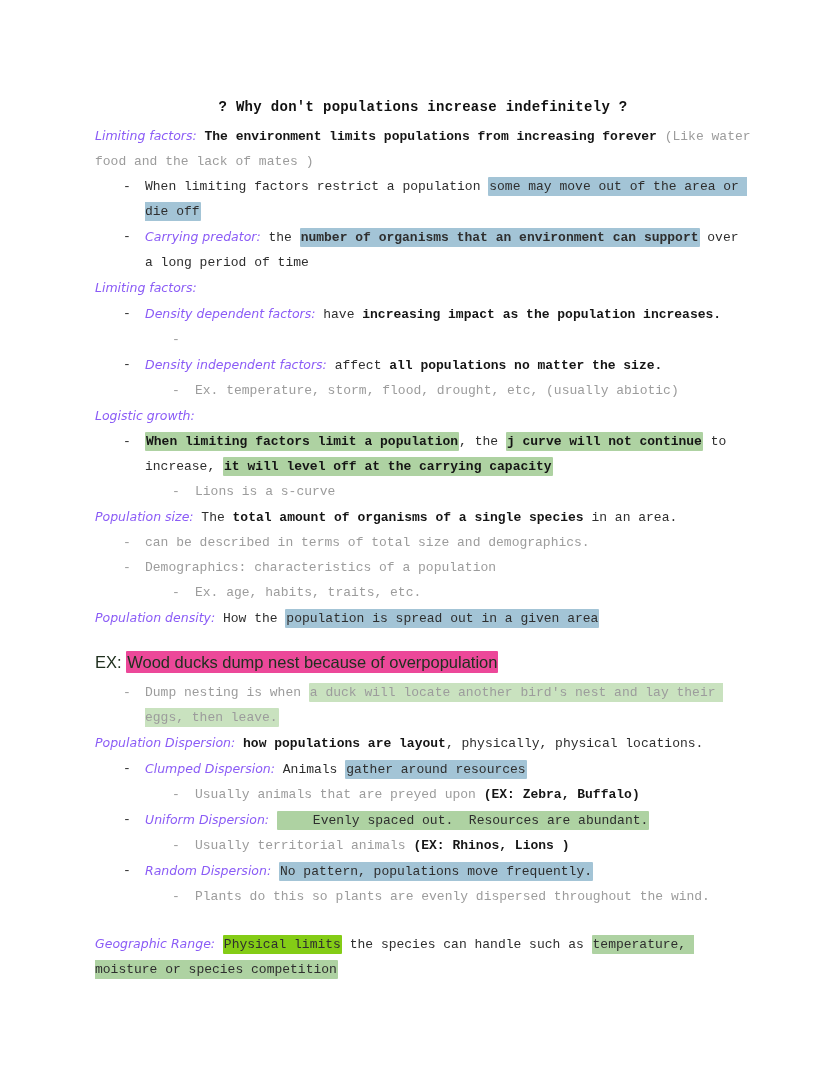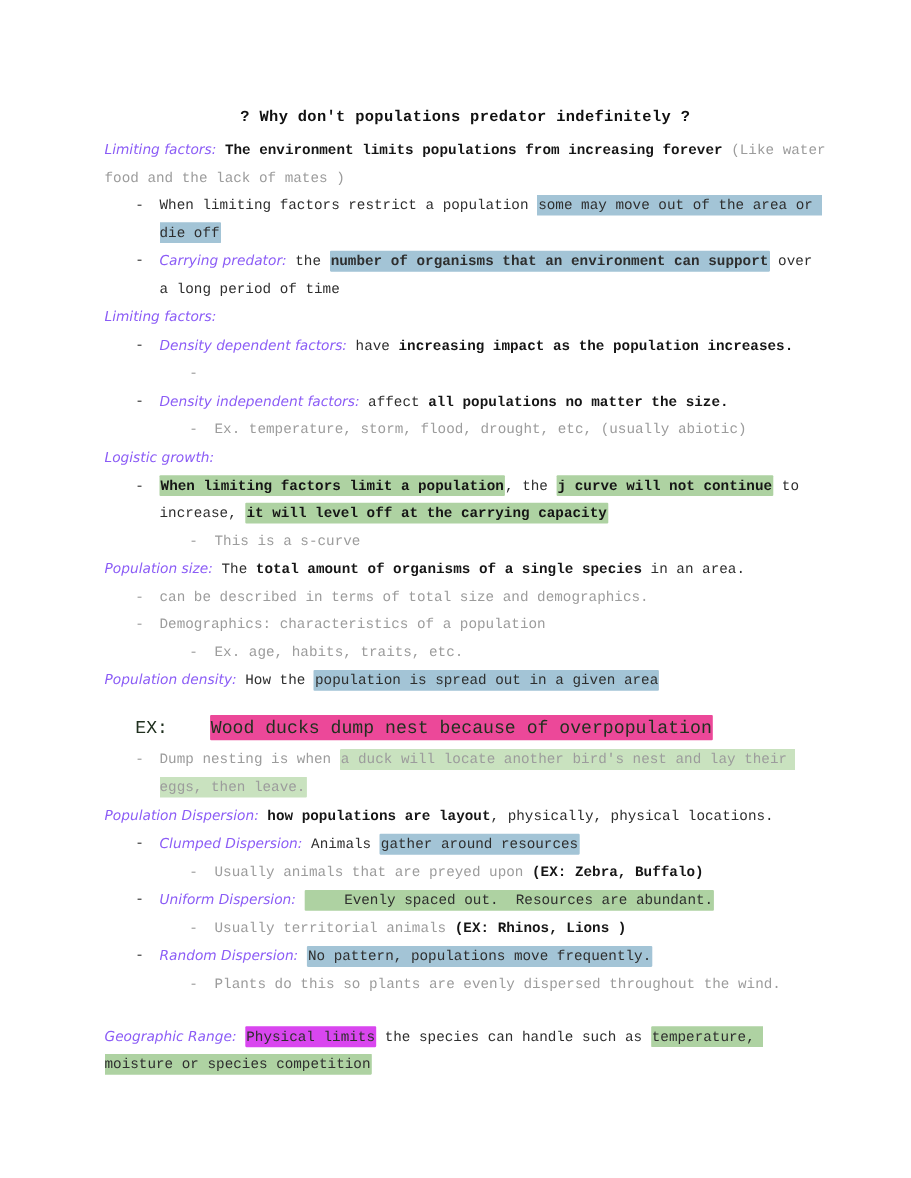--- a/index.html
+++ b/index.html
@@ -20,30 +20,30 @@
   .level-2 .dash{margin-left:77px;width:23px;}
   .title-block{display:block;text-align:center;font-weight:bold;
     font-size:14px;letter-spacing:.3px;color:#111;margin-bottom:3px;}
   .title-block .content{display:block;}
   .handwritten{font-family:"DejaVu Sans",sans-serif;font-style:italic;
     font-size:12.5px;color:#8b5cf6;}
   .bold{font-weight:bold;color:#151515;}
   .gray{color:#9c9c9c;}
   .dash.gray{color:#9c9c9c;}
   .big{line-height:30px;}
-  .big .content span{font-family:Liberation Mono, monospace;font-size:16.5px;color:#20301f;margin-left:28px;}
+  .big .content span{font-family:Liberation Sans, sans-serif;font-size:16.5px;color:#20301f;}
   .hl{padding:2px 1px;border-radius:1px;}
 </style>
 </head>
 <body>
 
 <div class="page">
   <div>
       <div class="block level-0 title-block">
-        <span class="content"><span>? Why don't populations predator indefinitely ?</span></span>
+        <span class="content"><span>? Why don't populations increase indefinitely ?</span></span>
       </div>
       <div class="block level-0">
         <span class="content"><span class="handwritten">Limiting factors:</span><span class="bold"> The environment limits populations from increasing forever </span><span class="gray">(Like water food and the lack of mates )</span></span>
       </div>
       <div class="block level-1">
         <span class="dash">-</span>
         <span class="content"><span>When limiting factors restrict a population </span><span class="hl" style="background: rgb(163, 196, 214);">some may move out of the area or die off</span></span>
       </div>
       <div class="block level-1">
         <span class="dash">-</span>
@@ -69,21 +69,21 @@
       </div>
       <div class="block level-0">
         <span class="content"><span class="handwritten">Logistic growth:</span></span>
       </div>
       <div class="block level-1">
         <span class="dash">-</span>
         <span class="content"><span class="bold hl" style="background: rgb(174, 210, 162);">When limiting factors limit a population</span><span>, the </span><span class="bold hl" style="background: rgb(174, 210, 162);">j curve will not continue</span><span> to increase, </span><span class="bold hl" style="background: rgb(174, 210, 162);">it will level off at the carrying capacity</span></span>
       </div>
       <div class="block level-2">
         <span class="dash gray">-</span>
-        <span class="content"><span class="gray">This is a s-curve</span></span>
+        <span class="content"><span class="gray">Lions is a s-curve</span></span>
       </div>
       <div class="block level-0">
         <span class="content"><span class="handwritten">Population size:</span><span> The </span><span class="bold">total amount of organisms of a single species</span><span> in an area.</span></span>
       </div>
       <div class="block level-1">
         <span class="dash gray">-</span>
         <span class="content"><span class="gray">can be described in terms of total size and demographics.</span></span>
       </div>
       <div class="block level-1">
         <span class="dash gray">-</span>
@@ -124,16 +124,16 @@
       </div>
       <div class="block level-1">
         <span class="dash">-</span>
         <span class="content"><span class="handwritten">Random Dispersion:</span><span> </span><span class="hl" style="background: rgb(163, 196, 214);">No pattern, populations move frequently.</span></span>
       </div>
       <div class="block level-2">
         <span class="dash gray">-</span>
         <span class="content"><span class="gray">Plants do this so plants are evenly dispersed throughout the wind.</span></span>
       </div>
       <div class="block level-0" style="margin-top: 22px;">
-        <span class="content"><span class="handwritten">Geographic Range:</span><span> </span><span class="hl" style="background: #d946ef;">Physical limits</span><span> the species can handle such as </span><span class="hl" style="background: rgb(174, 210, 162);">temperature, moisture or species competition</span></span>
+        <span class="content"><span class="handwritten">Geographic Range:</span><span> </span><span class="hl" style="background: #84cc16;">Physical limits</span><span> the species can handle such as </span><span class="hl" style="background: rgb(174, 210, 162);">temperature, moisture or species competition</span></span>
       </div>
     </div>
 </div>
 
 </body></html>

